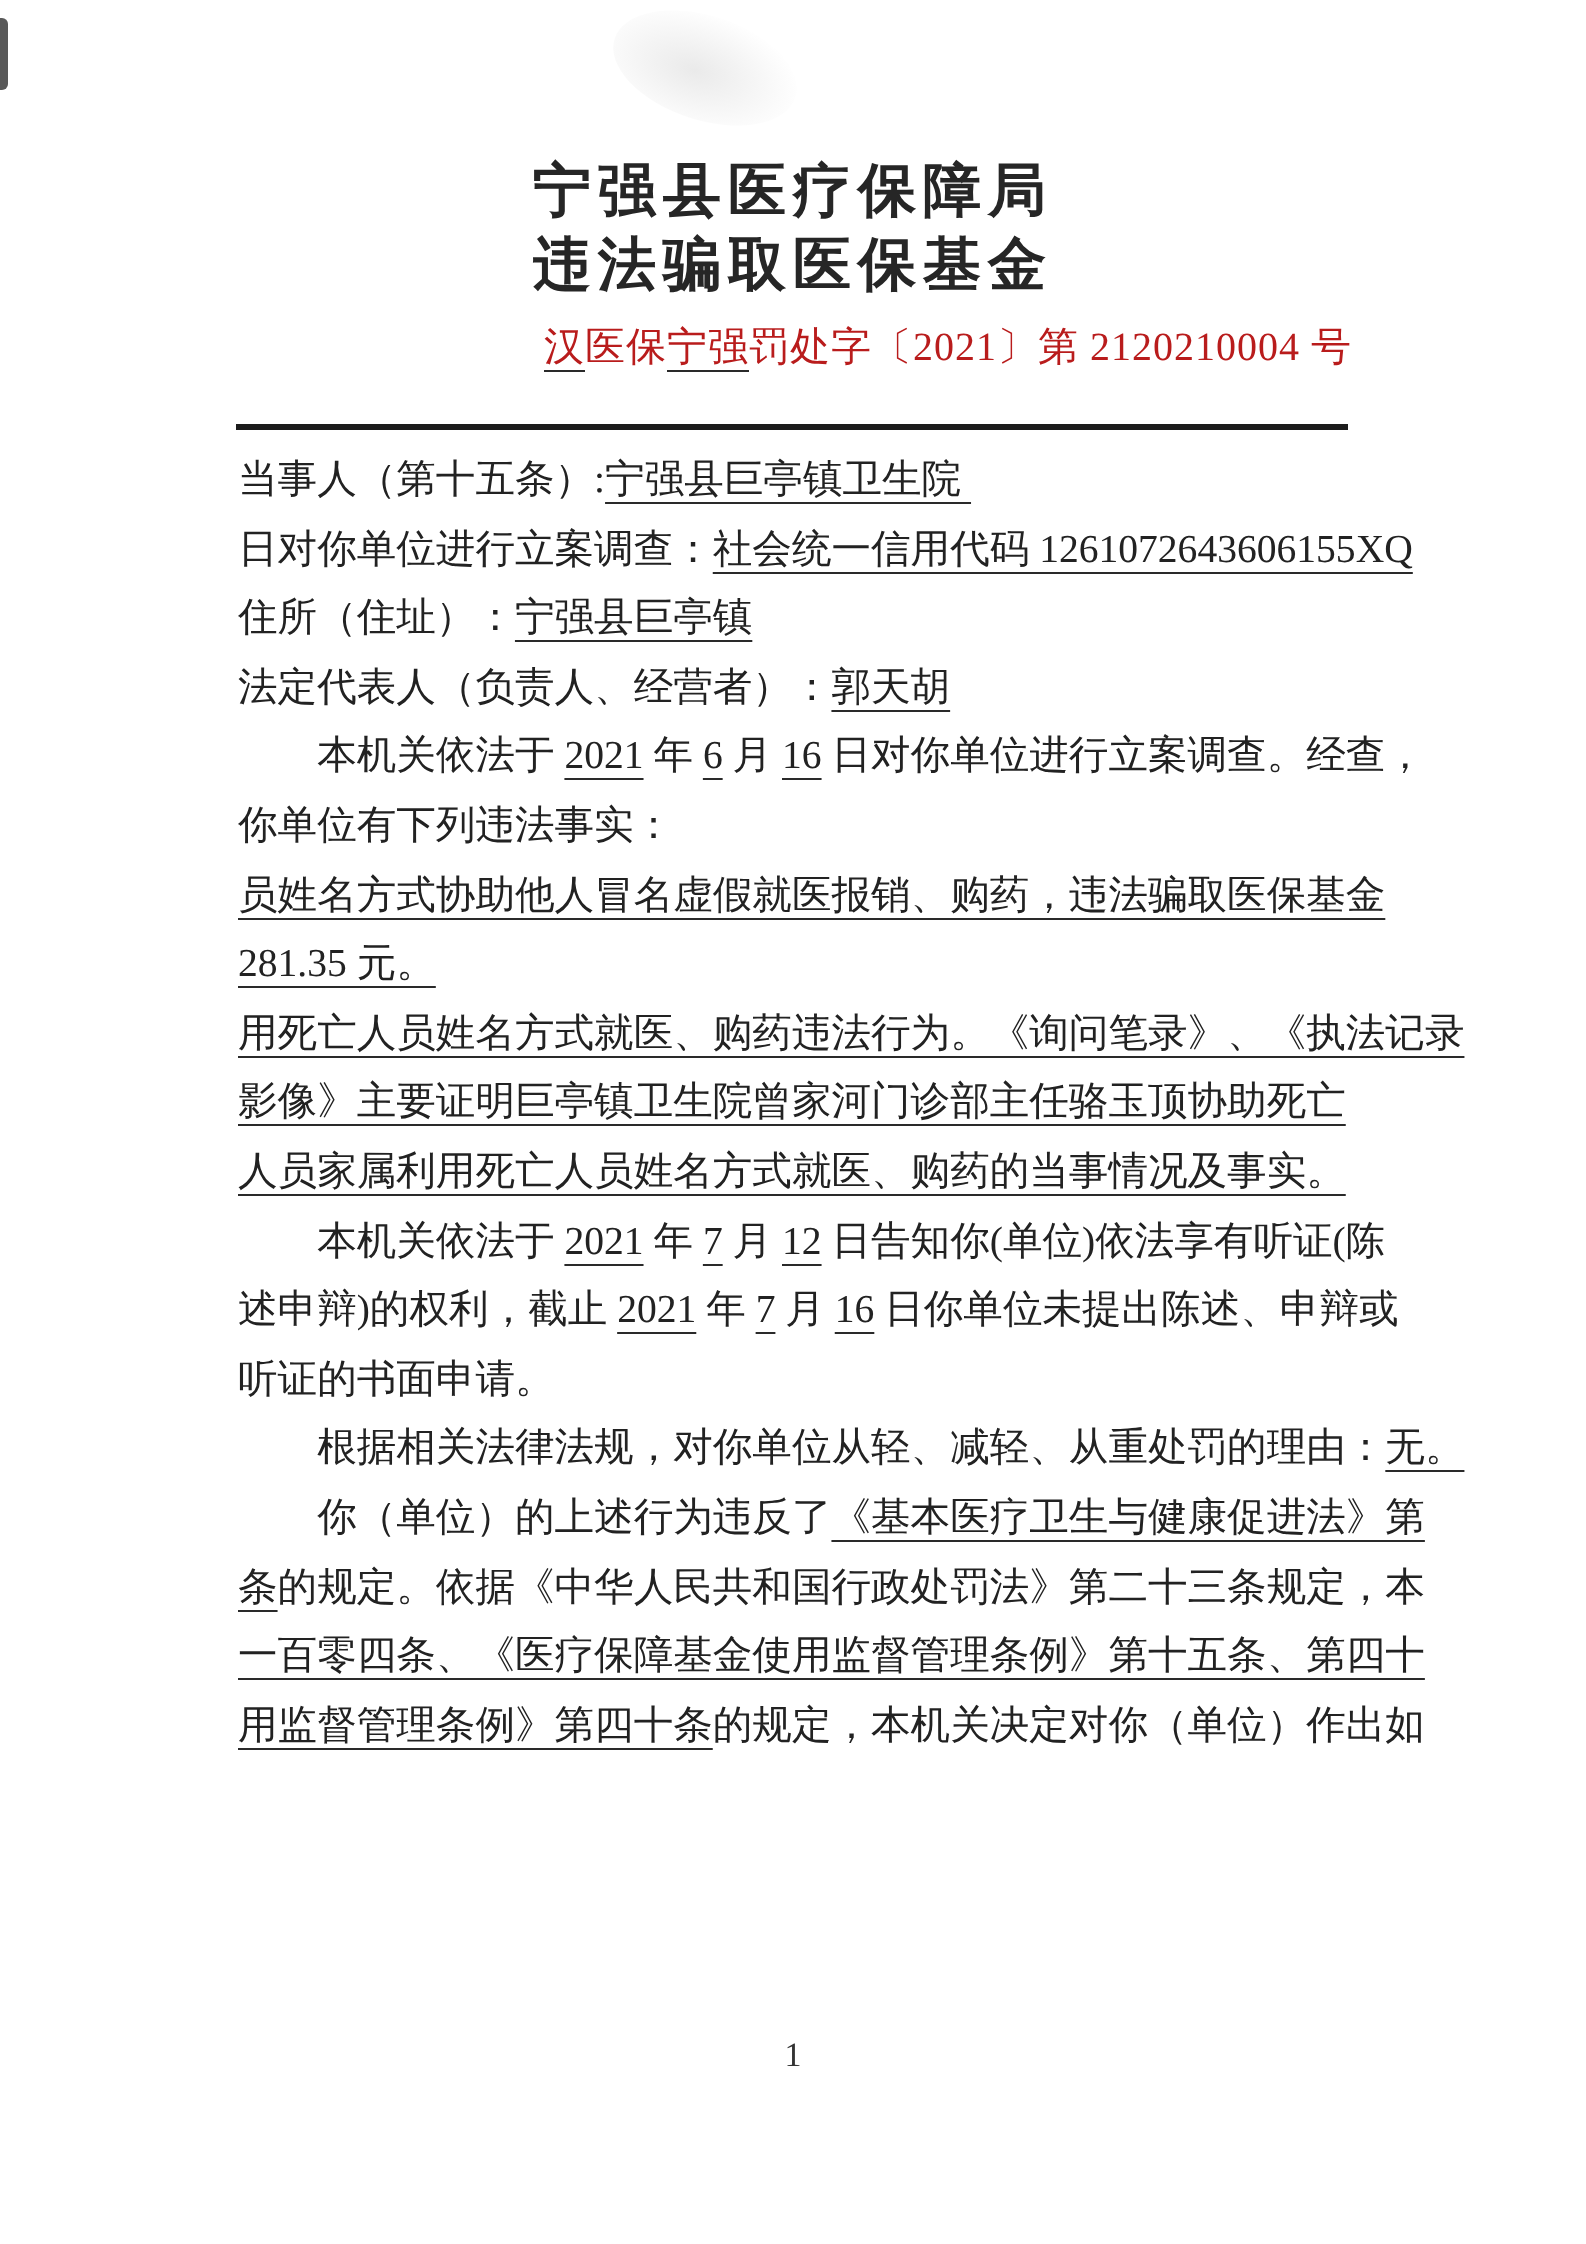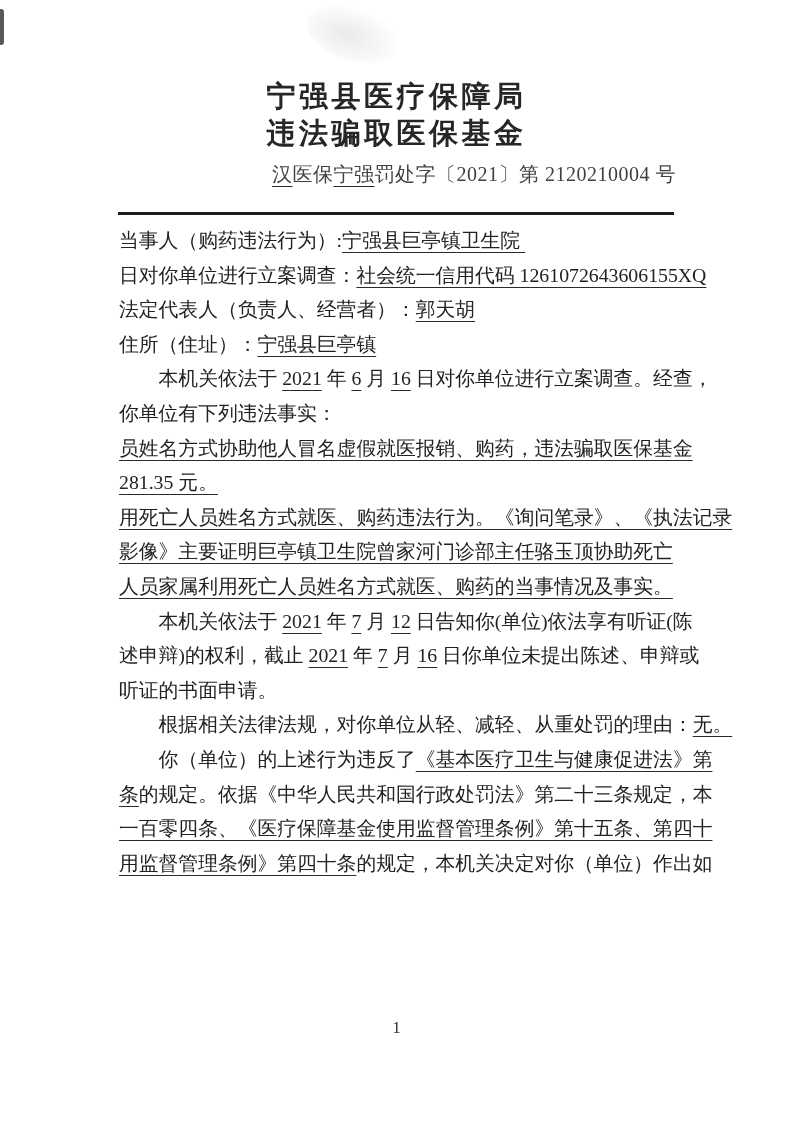--- a/index.html
+++ b/index.html
@@ -53,21 +53,21 @@
     color: #262626;
   }
   .doc-number {
     position: absolute;
     top: 161px;
     right: 117px;
     font-size: 20px;
     line-height: 26px;
     letter-spacing: 0.5px;
     white-space: pre;
-    color: #404040;
+    color: #b91c1c;
   }
   .divider {
     position: absolute;
     left: 118px;
     top: 212px;
     width: 556px;
     height: 3px;
     background: #1c1c1c;
   }
   .body-text {
@@ -111,24 +111,24 @@
   <div class="header">
     <div class="title-line">宁强县医疗保障局</div>
     <div class="title-line">违法骗取医保基金</div>
   </div>
 
   <div class="doc-number"><span class="u">汉</span><span>医保</span><span class="u">宁强</span><span>罚处字〔2021〕第 2120210004 号</span></div>
 
   <div class="divider"></div>
 
   <div class="body-text">
-      <div class="line"><span>当事人（购药违法行为）:</span><span class="u">宁强县巨亭镇卫生院 </span></div>
+      <div class="line"><span>当事人（第十五条）:</span><span class="u">宁强县巨亭镇卫生院 </span></div>
       <div class="line"><span>日对你单位进行立案调查：</span><span class="u">社会统一信用代码 1261072643606155XQ</span></div>
+      <div class="line"><span>住所（住址）：</span><span class="u">宁强县巨亭镇</span></div>
       <div class="line"><span>法定代表人（负责人、经营者）：</span><span class="u">郭天胡</span></div>
-      <div class="line"><span>住所（住址）：</span><span class="u">宁强县巨亭镇</span></div>
       <div class="line"><span>　　本机关依法于 </span><span class="u">2021</span><span> 年 </span><span class="u">6</span><span> 月 </span><span class="u">16</span><span> 日对你单位进行立案调查。经查，</span></div>
       <div class="line"><span>你单位有下列违法事实：</span></div>
       <div class="line"><span class="u">员姓名方式协助他人冒名虚假就医报销、购药，违法骗取医保基金</span></div>
       <div class="line"><span class="u">281.35 元。</span></div>
       <div class="line"><span class="u">用死亡人员姓名方式就医、购药违法行为。《询问笔录》、《执法记录</span></div>
       <div class="line"><span class="u">影像》主要证明巨亭镇卫生院曾家河门诊部主任骆玉顶协助死亡</span></div>
       <div class="line"><span class="u">人员家属利用死亡人员姓名方式就医、购药的当事情况及事实。</span></div>
       <div class="line"><span>　　本机关依法于 </span><span class="u">2021</span><span> 年 </span><span class="u">7</span><span> 月 </span><span class="u">12</span><span> 日告知你(单位)依法享有听证(陈</span></div>
       <div class="line"><span>述申辩)的权利，截止 </span><span class="u">2021</span><span> 年 </span><span class="u">7</span><span> 月 </span><span class="u">16</span><span> 日你单位未提出陈述、申辩或</span></div>
       <div class="line"><span>听证的书面申请。</span></div>

